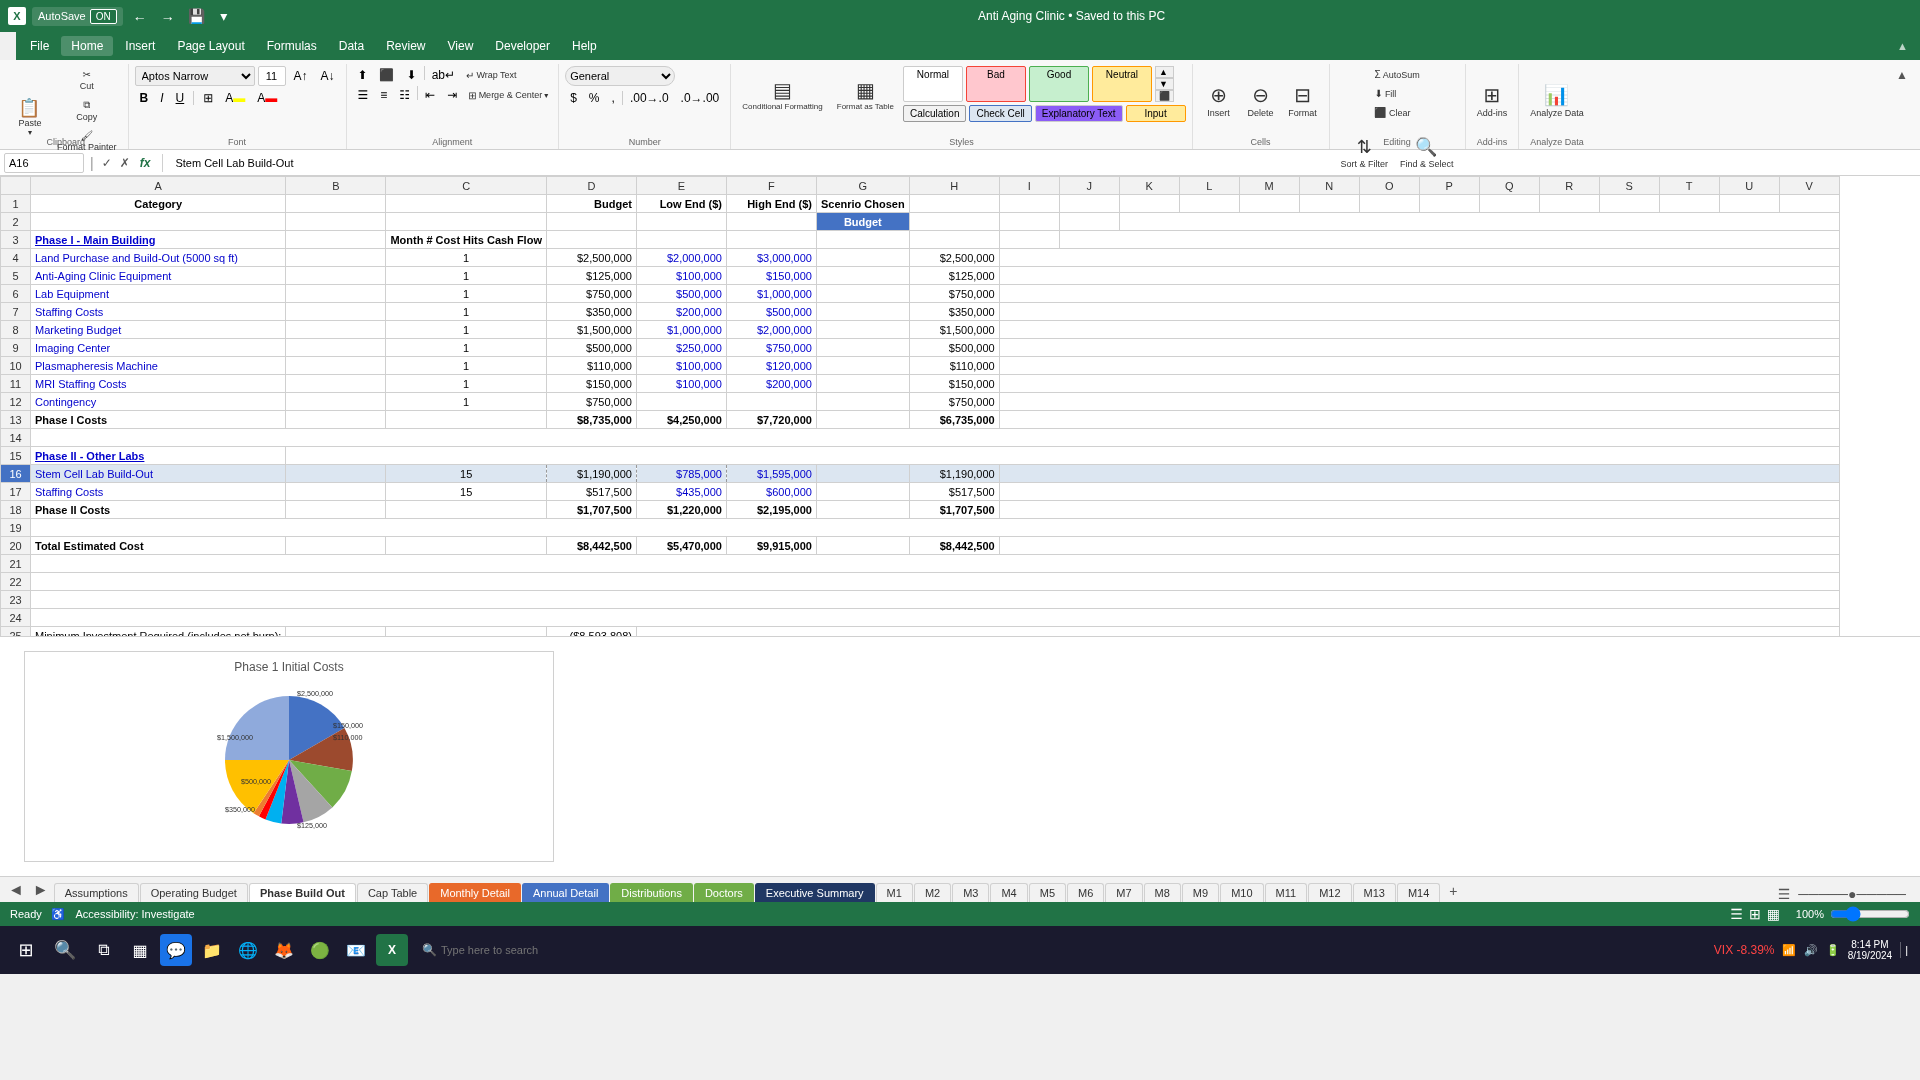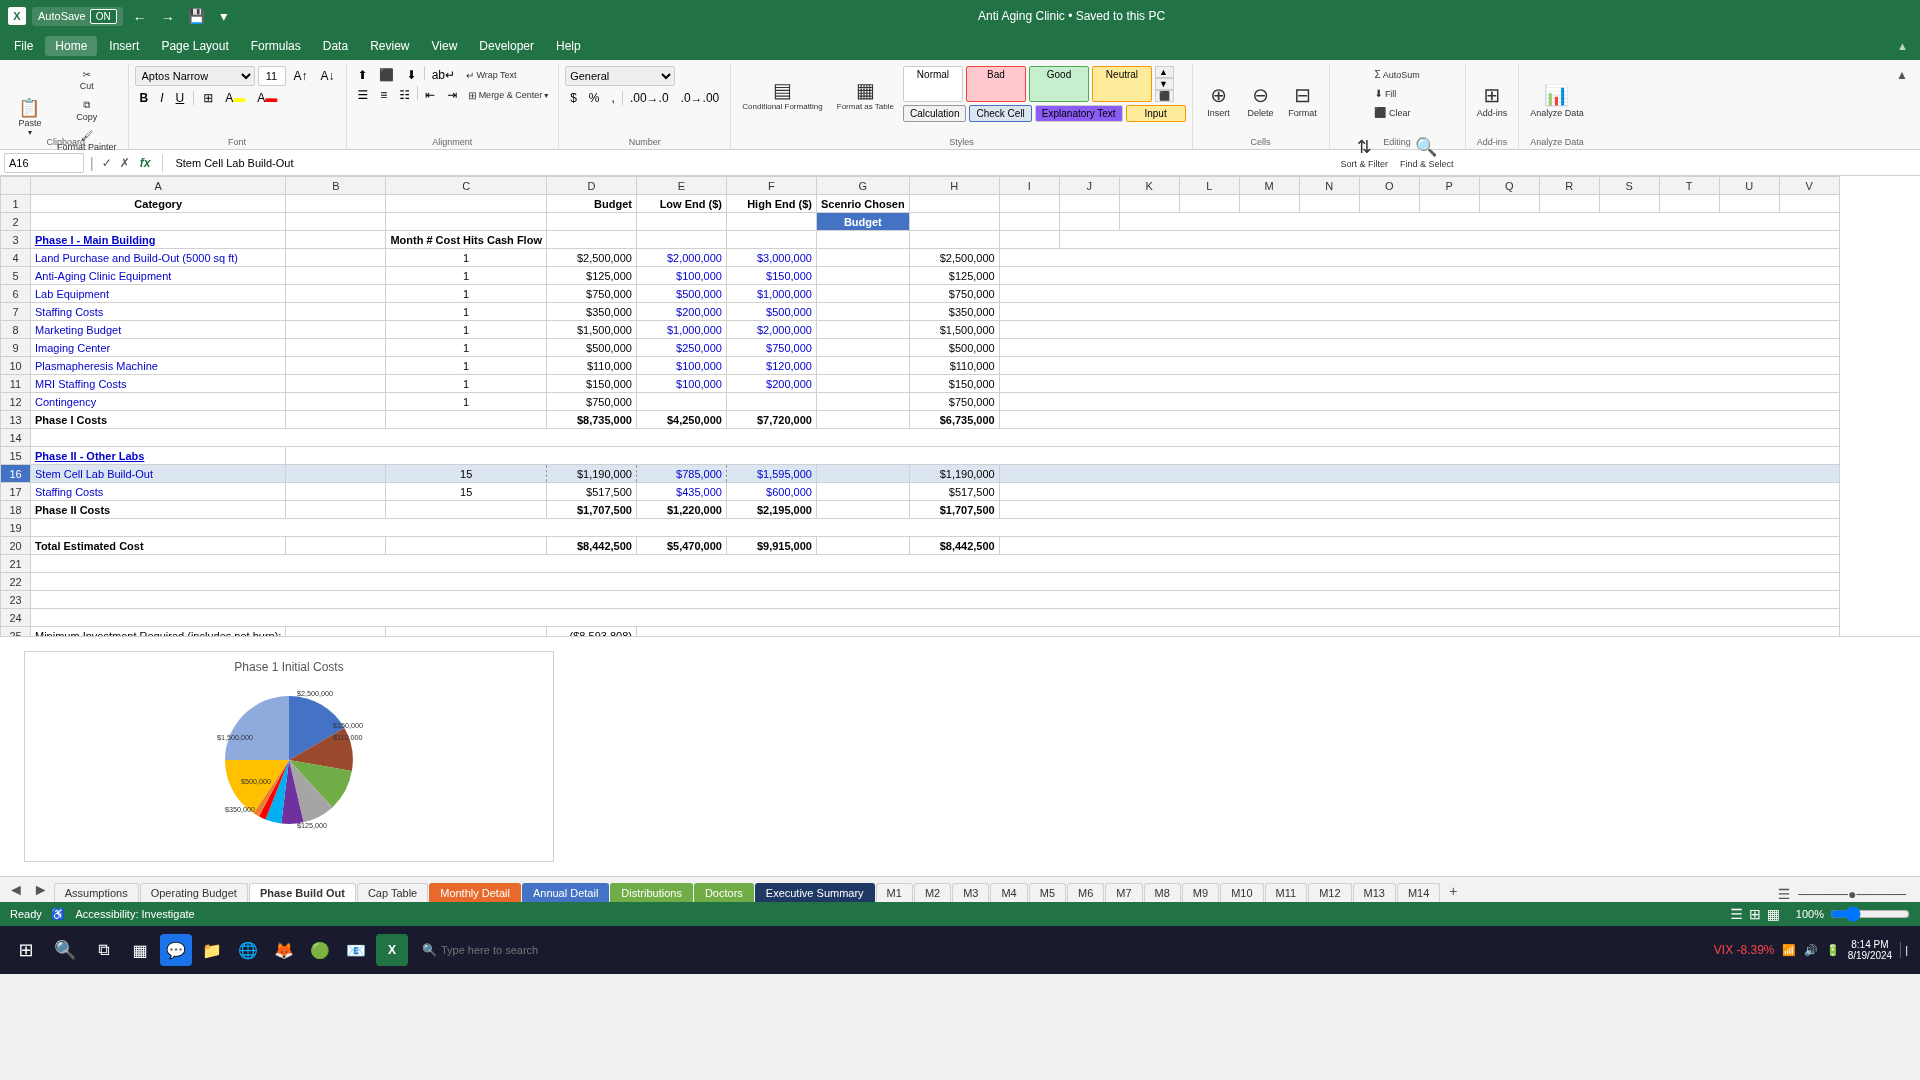--- a/index.html
+++ b/index.html
@@ -30,20 +30,21 @@
 
     
     #menu-bar {
       background: #217346;
       color: white;
       height: 28px;
       display: flex;
       align-items: center;
       padding: 0 4px;
       gap: 2px;
+      margin-left: 16px;
     }
     .menu-item { padding: 3px 10px; font-size: 12px; cursor: pointer; border-radius: 3px; }
     .menu-item:hover, .menu-item.active { background: rgba(255,255,255,0.2); }
 
     
     #ribbon {
       background: #f8f8f8;
       border-bottom: 1px solid #d0d0d0;
       height: 90px;
       display: flex;
@@ -92,21 +93,21 @@
     .rb-btn-label { font-size: 9px; margin-top: 1px; white-space: nowrap; }
     .rb-btn-large { min-width: 40px; min-height: 56px; }
 
     
     .font-row { display: flex; align-items: center; gap: 3px; }
     select.font-select { font-size: 11px; padding: 1px 2px; border: 1px solid #ccc; border-radius: 2px; height: 20px; }
     input.font-size { width: 28px; font-size: 11px; border: 1px solid #ccc; border-radius: 2px; height: 20px; text-align: center; }
     .small-btn { padding: 1px 4px; font-size: 12px; cursor: pointer; background: #f8f8f8; border: 1px solid transparent; border-radius: 2px; }
     .format-row { display: flex; align-items: center; gap: 2px; }
     .align-row { display: flex; gap: 2px; }
-    .num-select { width: 110px; font-size: 11px; border: 1px solid #ccc; border-radius: 2px; height: 20px; }
+    .num-select { width: 110px; font-size: 11px; border: 1px solid #ccc; border-radius: 10px; height: 20px; }
     .num-row { display: flex; gap: 2px; align-items: center; }
     .style-box { display: flex; flex-direction: column; align-items: center; padding: 2px 6px; border: 1px solid #ccc; border-radius: 2px; cursor: pointer; font-size: 10px; min-width: 60px; }
     .style-normal { background: white; }
     .style-bad { background: #ffc7ce; border-color: #f44336; }
     .style-good { background: #c6efce; border-color: #4caf50; }
     .style-neutral { background: #ffeb9c; border-color: #ff9800; }
     .style-calc { background: #f2f2f2; border-color: #999; }
     .style-check { background: #dce6f1; border-color: #4472c4; }
     .style-expl { background: #8b5cf6; }
     .style-input { background: #ffeb9c; border-color: #ff9800; }

